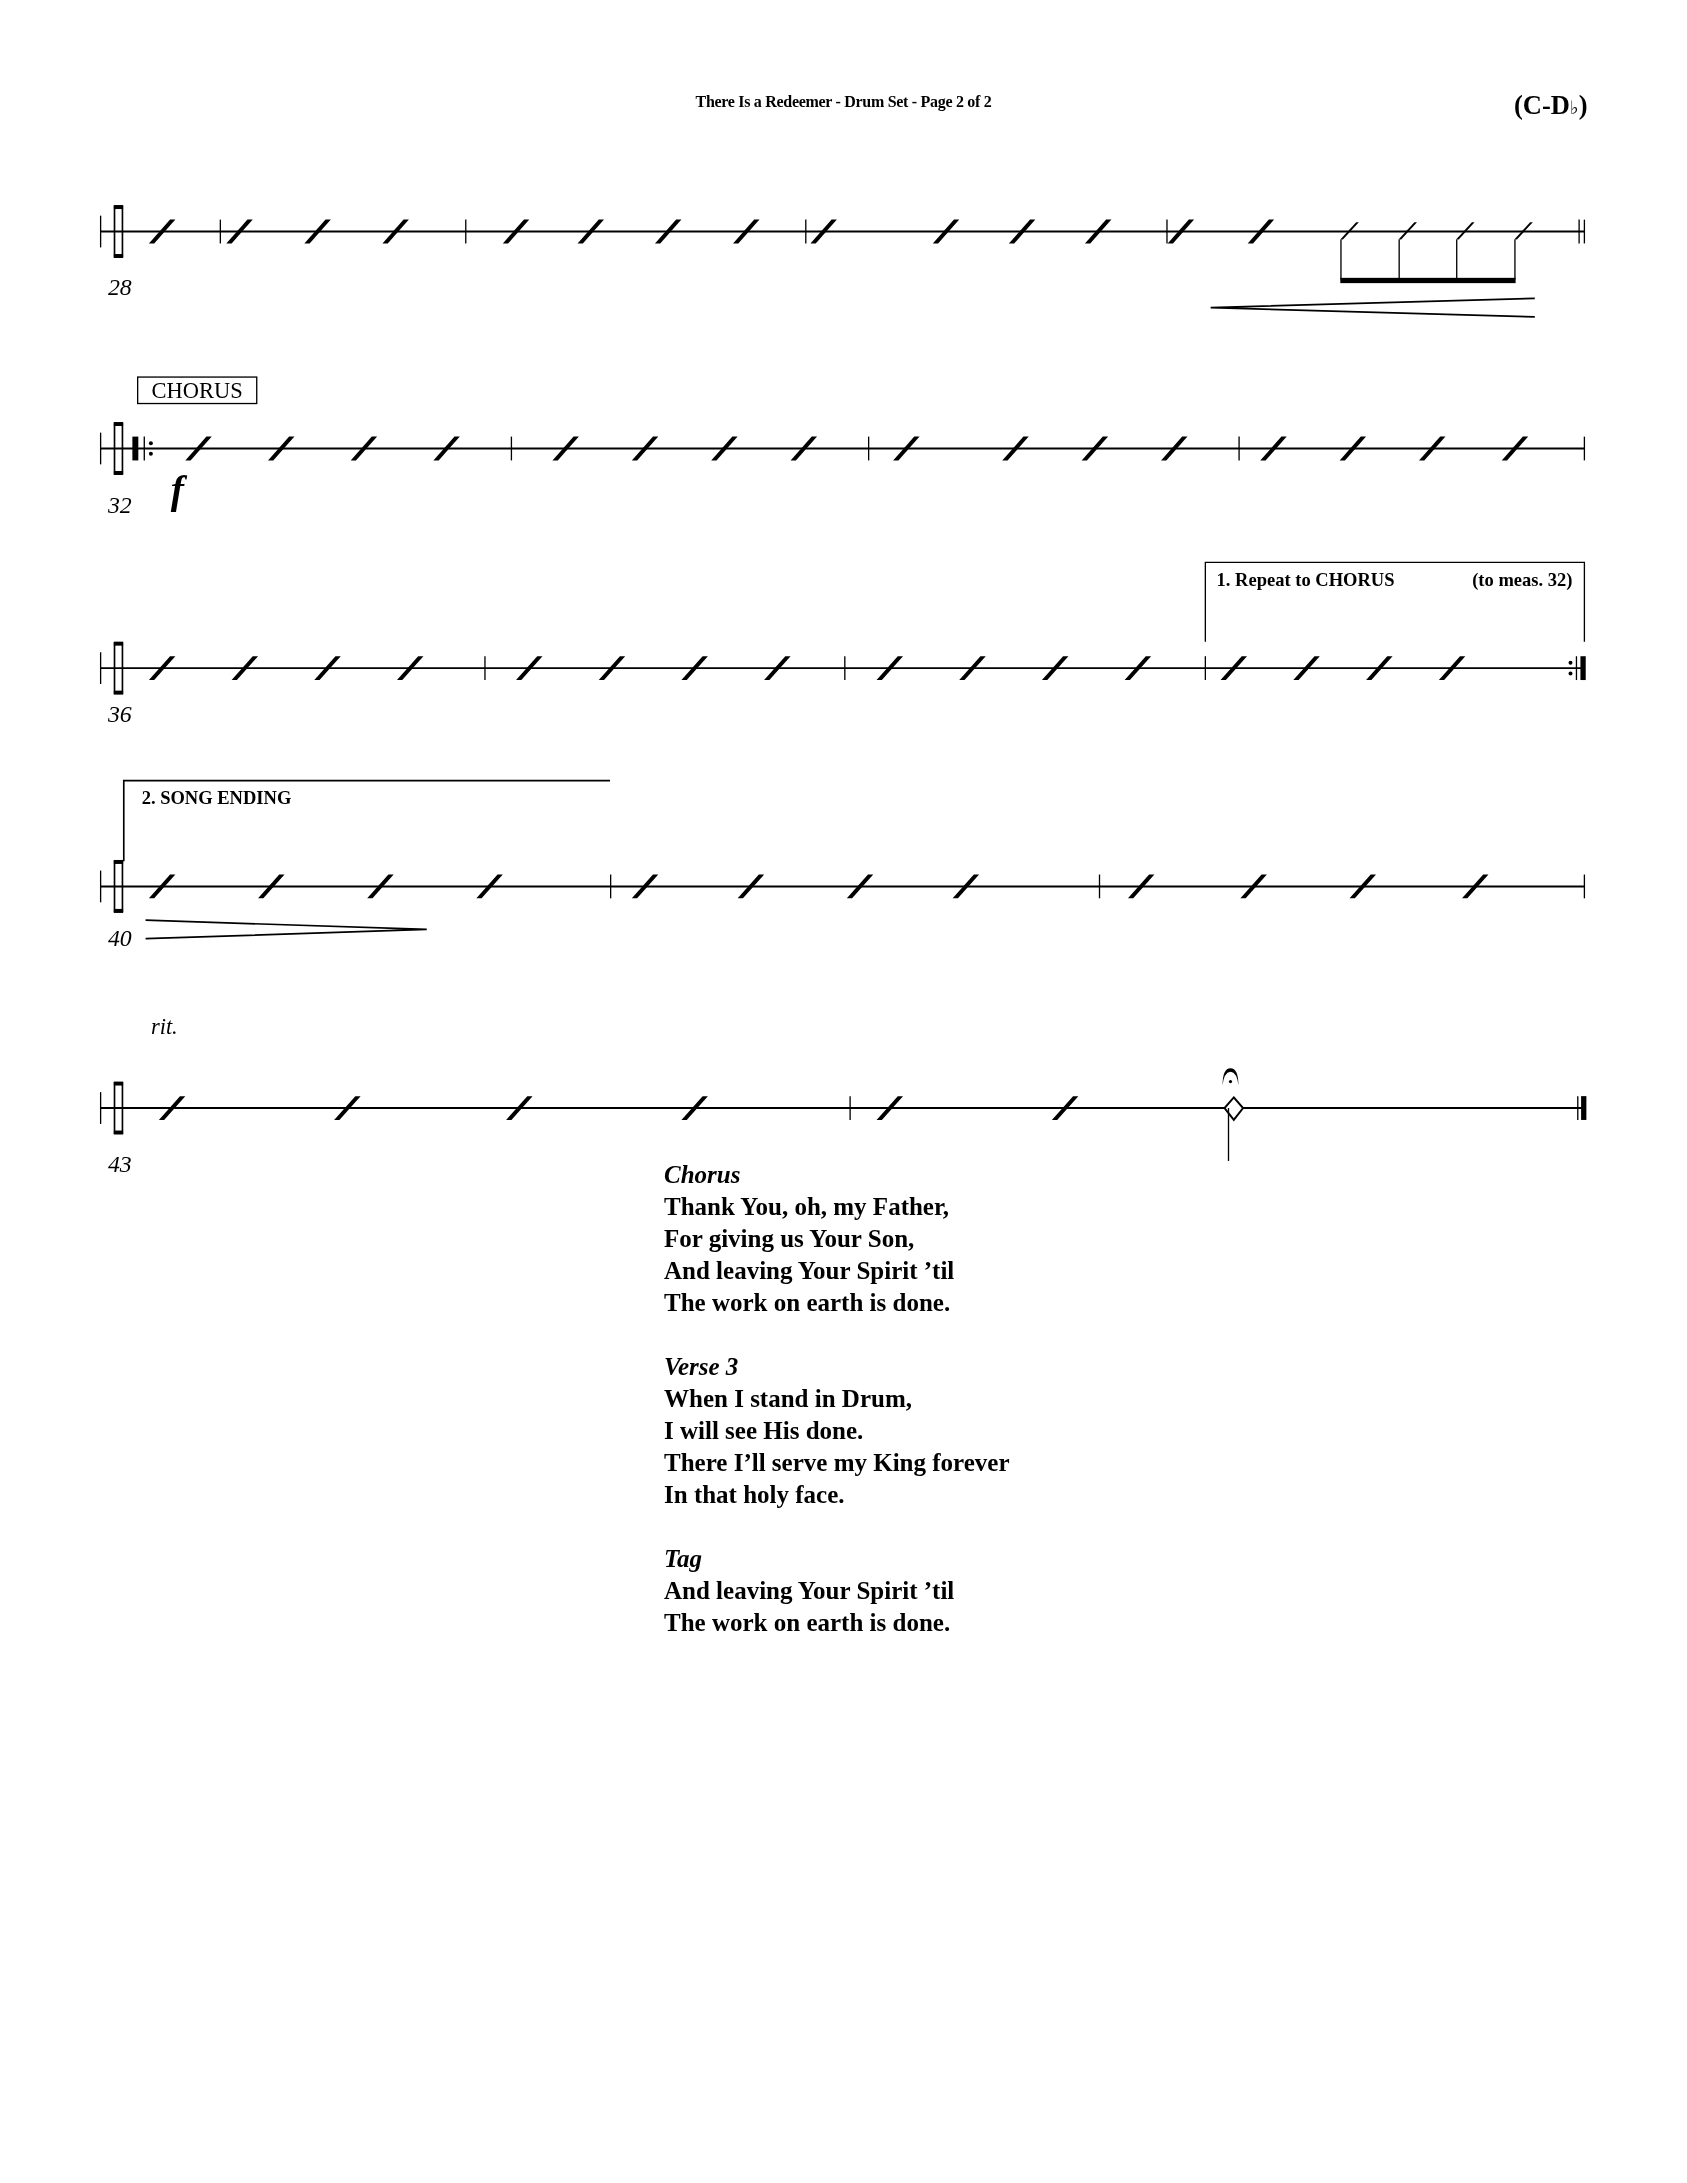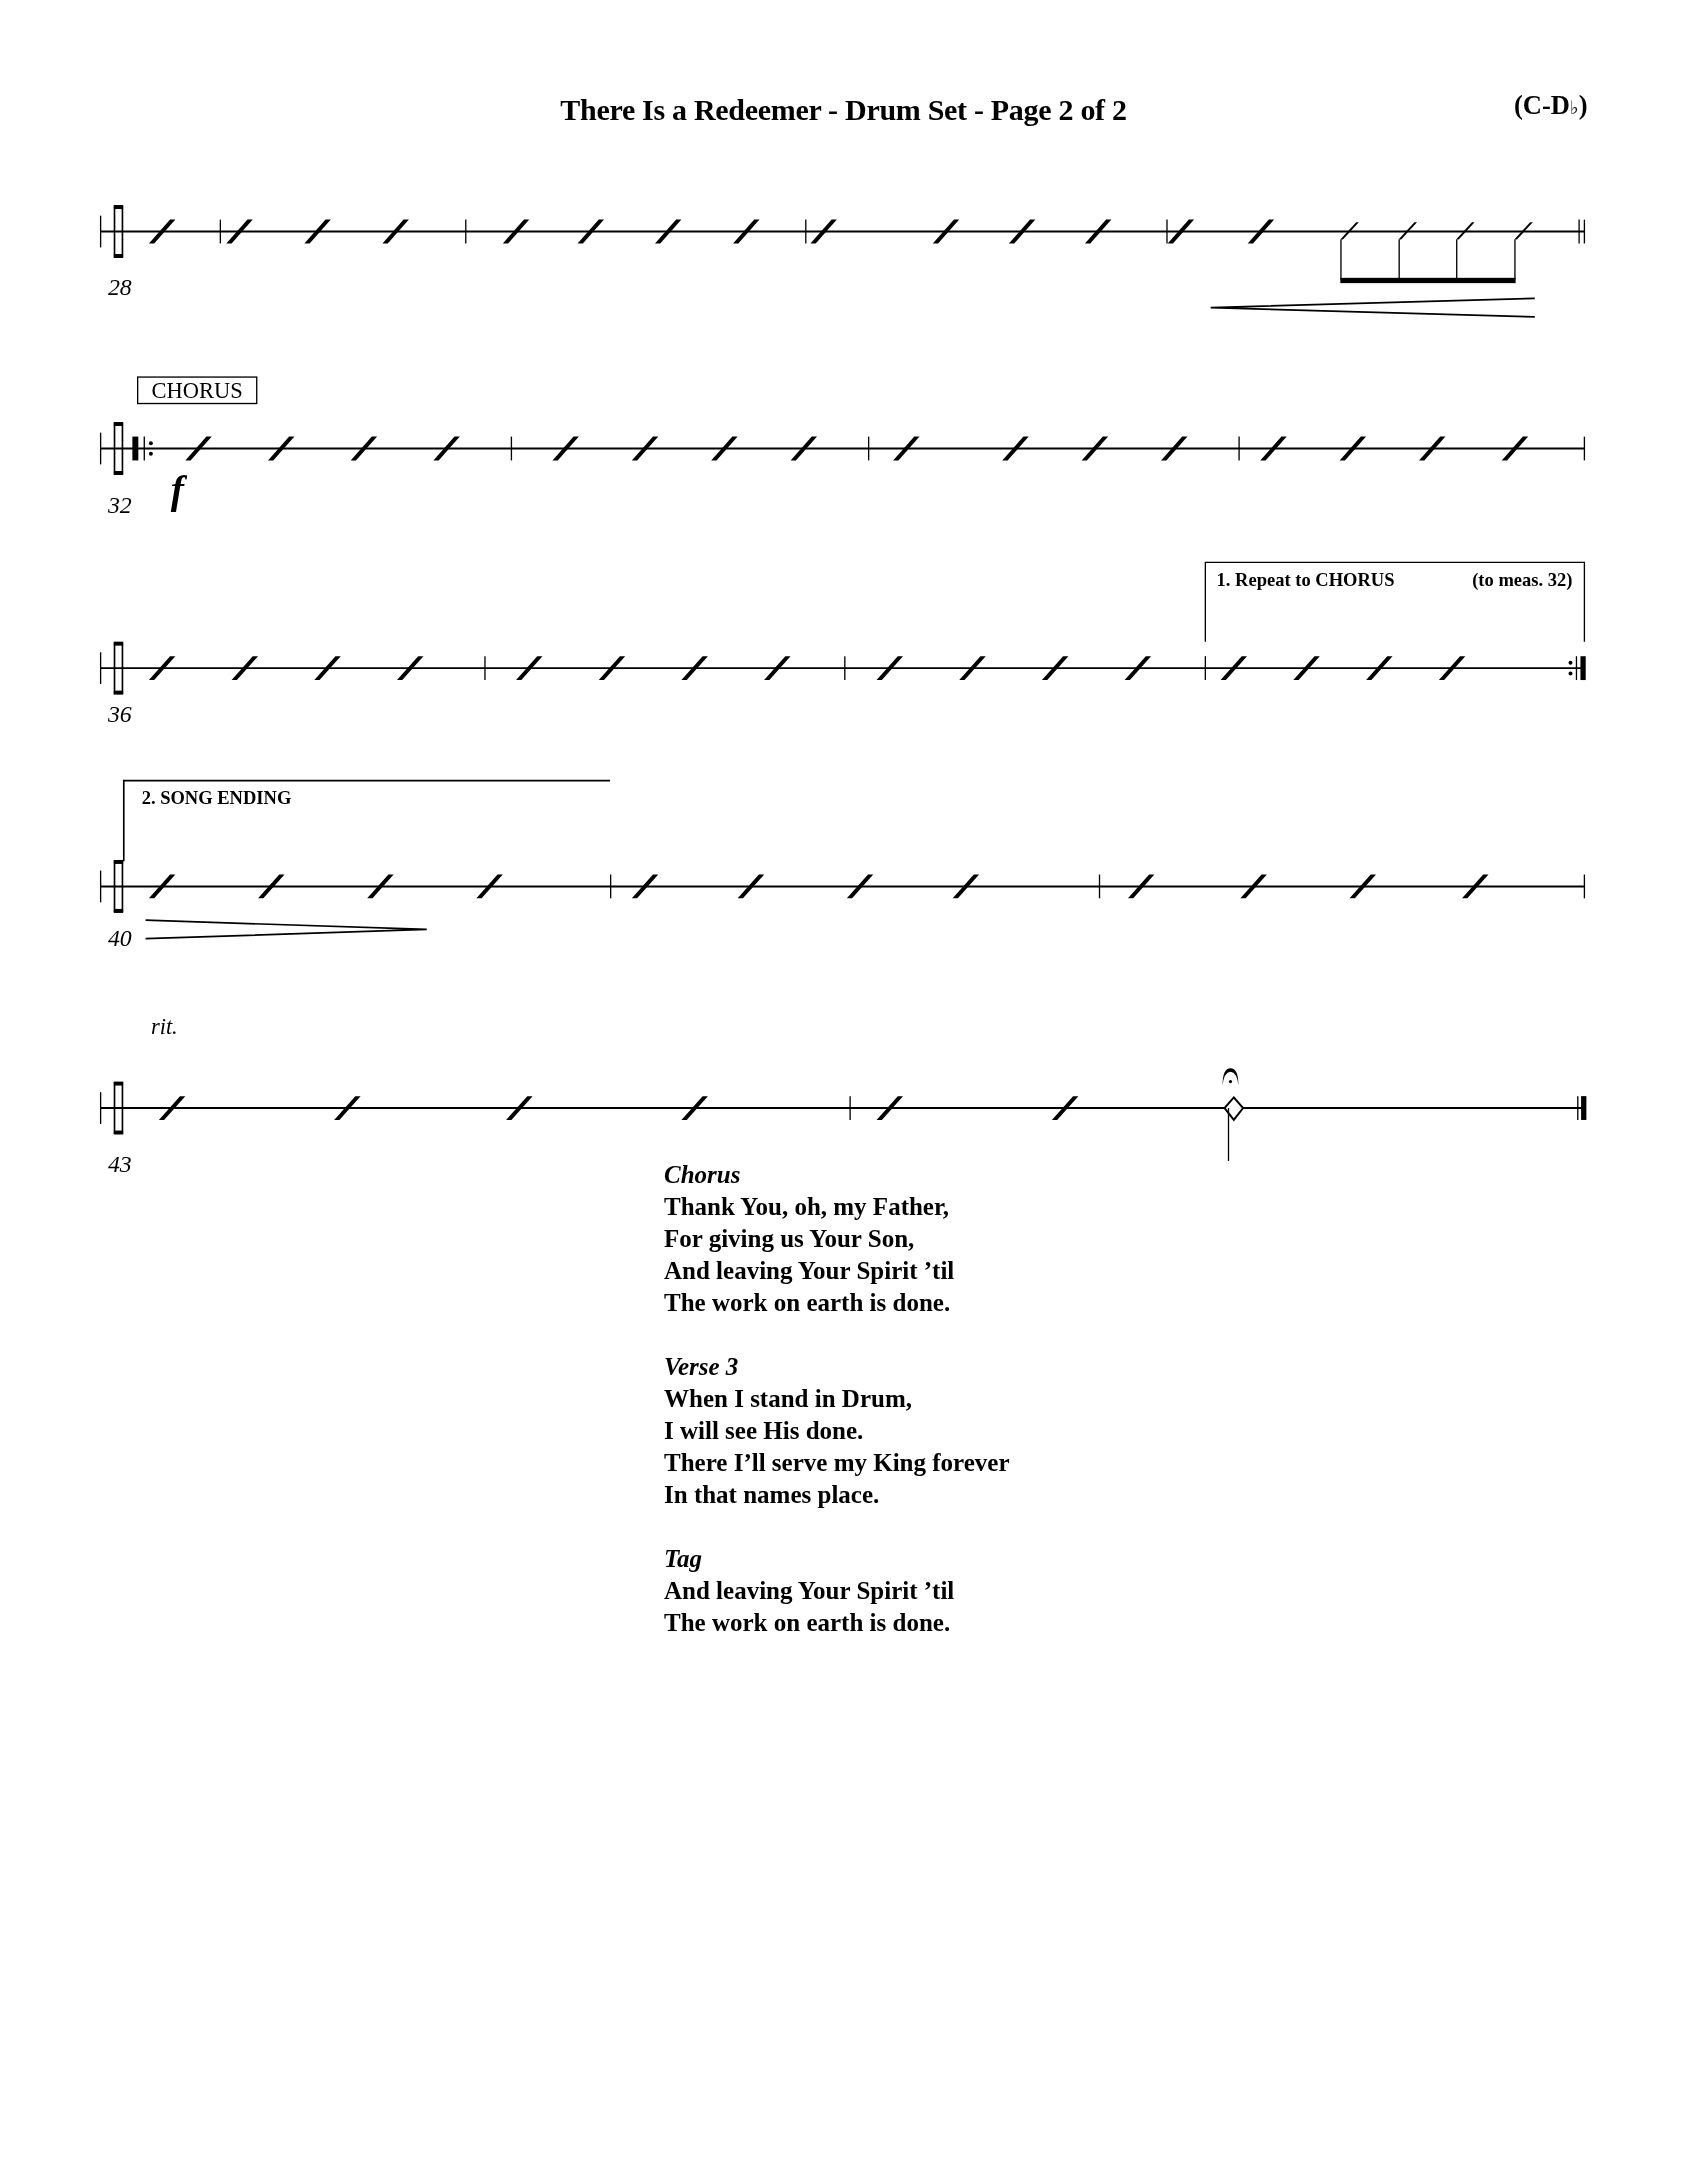--- a/index.html
+++ b/index.html
@@ -1,19 +1,19 @@
 <!DOCTYPE html>
 <html style="font-size:10.6px"><head>
 <meta charset="utf-8">
 <style>
   html, body { margin: 0; padding: 0; background: #ffffff; }
   body { width: 1687px; height: 2183px; position: relative; overflow: hidden;
          font-family: "Liberation Serif", "DejaVu Serif", serif; color: #000; }
   #page-title { position: absolute; top: 93px; left: 0; width: 1687px; text-align: center;
-                font-weight: bold; font-size: 30px; letter-spacing: -0.3px; }
+                font-weight: bold; font-size: 16px; letter-spacing: -0.3px; }
   #key-label { position: absolute; top: 90px; left: 1514px; font-weight: bold; font-size: 26.5px; }
   #key-label .flat { font-size: 18.5px; font-weight: normal; }
   svg#score { position: absolute; left: 0; top: 0; }
   .measure-num { font-family: "Liberation Serif", serif; font-style: italic; font-size: 36px; }
   .rehearsal-text { font-family: "Liberation Serif", serif; font-size: 34px; }
   .ending-text { font-family: "Liberation Serif", serif; font-weight: bold; font-size: 28px; }
   .dyn { font-family: "Liberation Serif", serif; font-style: italic; font-weight: bold; font-size: 60px; }
   .rit { font-family: "Liberation Serif", serif; font-style: italic; font-size: 34px; }
   #lyrics { position: absolute; left: 664px; top: 1159px; font-weight: bold; font-size: 25px; line-height: 32px; }
   #lyrics .section { margin-bottom: 32px; }
@@ -203,21 +203,21 @@
       <div>Thank You, oh, my Father,</div>
       <div>For giving us Your Son,</div>
       <div>And leaving Your Spirit ’til</div>
       <div>The work on earth is done.</div>
     </div>
     <div class="section">
       <div class="section-label">Verse 3</div>
       <div>When I stand in Drum,</div>
       <div>I will see His done.</div>
       <div>There I’ll serve my King forever</div>
-      <div>In that names place.</div>
+      <div>In that holy face.</div>
     </div>
     <div class="section">
       <div class="section-label">Tag</div>
       <div>And leaving Your Spirit ’til</div>
       <div>The work on earth is done.</div>
     </div>
   </div>
 
 
 </body></html>

